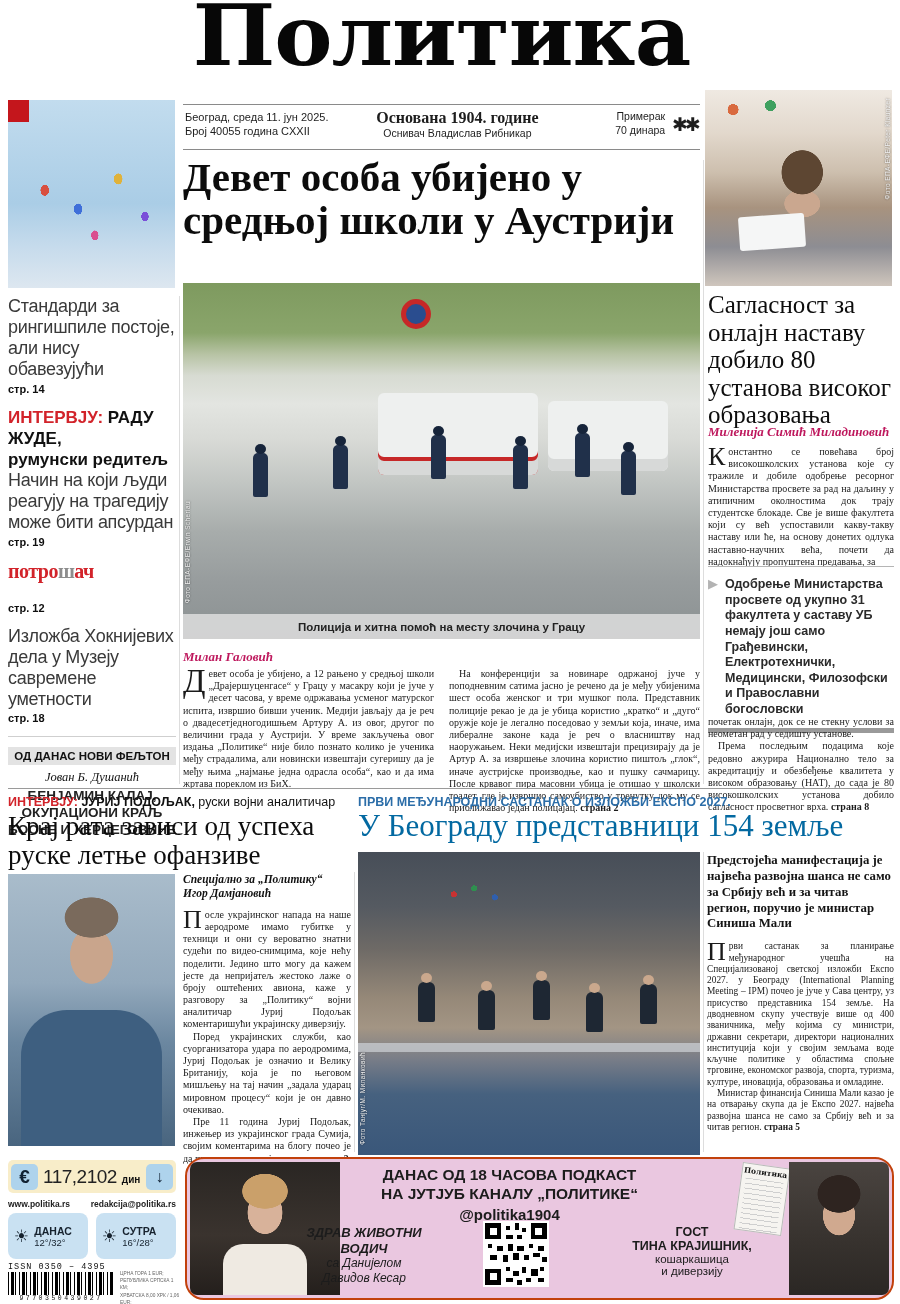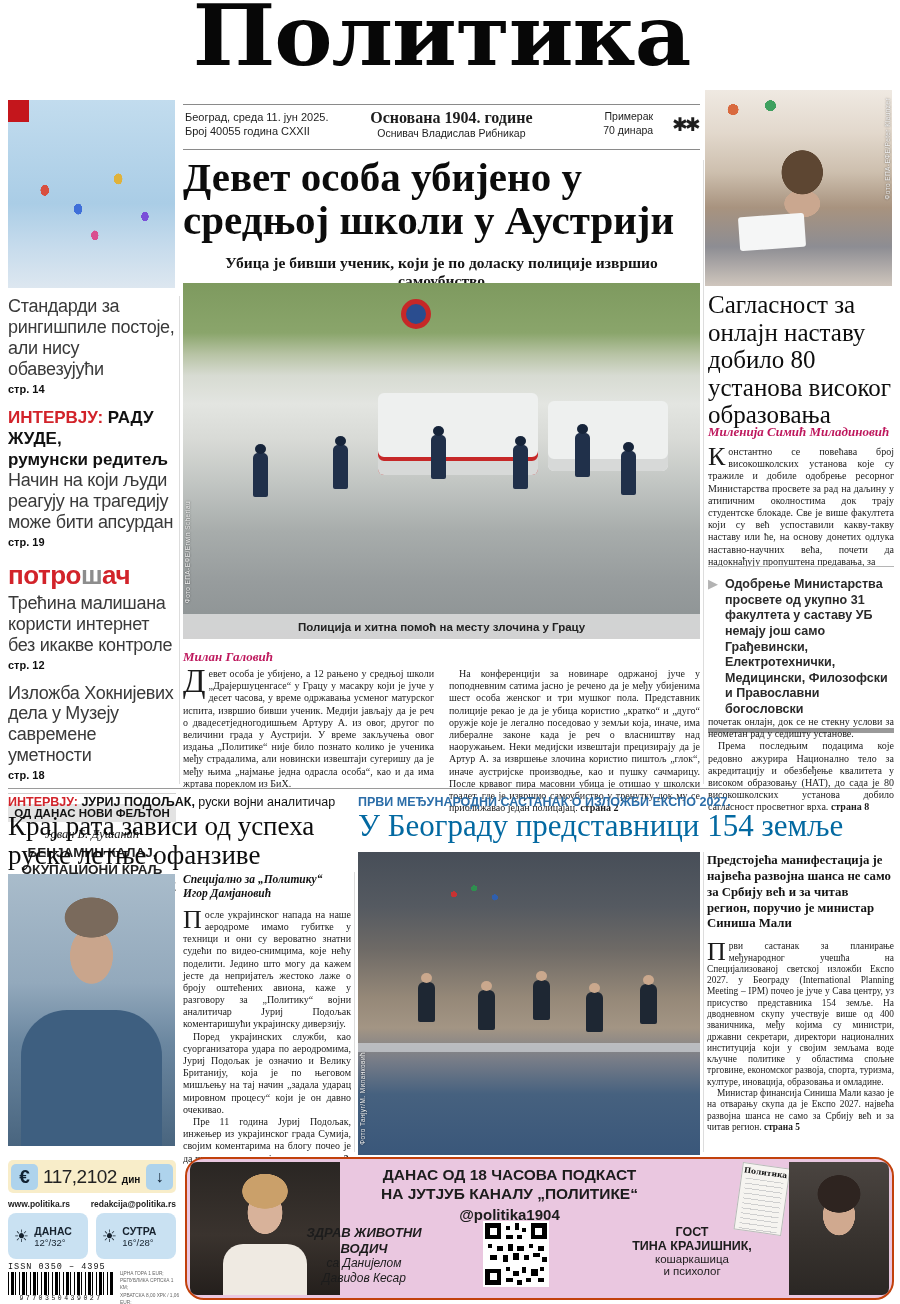--- a/index.html
+++ b/index.html
@@ -8,21 +8,21 @@
   
   .logo{position:absolute;left:183px;top:-14px;width:517px;text-align:center;
         font-family:"DejaVu Serif",serif;font-weight:bold;font-size:84px;color:#070707;
         transform:scaleX(1.04);transform-origin:center;letter-spacing:-1px;white-space:nowrap;}
   .infobar{position:absolute;left:183px;top:104px;width:517px;height:46px;box-sizing:border-box;
         border-top:1px solid #8a8a8a;border-bottom:1px solid #8a8a8a;display:flex;
         justify-content:space-between;padding:5px 2px 0 2px;font-size:11px;line-height:1.3;color:#1d1d1d;}
   .ib-c{text-align:center;}
   .ib-founded{font-family:"Liberation Serif",serif;font-weight:bold;font-size:16px;line-height:1.05;}
   .ib-founder{font-size:10.5px;}
-  .ib-r{display:flex;gap:19px;text-align:right;font-size:10.5px;margin-left:29px;}
+  .ib-r{display:flex;gap:7px;text-align:right;font-size:10.5px;margin-left:29px;}
   .stars{font-family:"DejaVu Sans",sans-serif;font-size:19px;font-weight:bold;letter-spacing:-3px;margin-top:2px;}
   
   .ph{position:absolute;overflow:hidden;}
   .carousel{left:8px;top:100px;width:167px;height:188px;
     background:radial-gradient(7px 9px at 22% 48%,#d94f3f 60%,transparent 62%),
       radial-gradient(7px 9px at 42% 58%,#3f6fd9 60%,transparent 62%),
       radial-gradient(7px 9px at 66% 42%,#e0b23a 60%,transparent 62%),
       radial-gradient(6px 8px at 82% 62%,#7a4fd9 60%,transparent 62%),
       radial-gradient(6px 8px at 52% 72%,#d94f8f 60%,transparent 62%),
       linear-gradient(180deg,#c2dcee 0%,#aacde6 55%,#c6dbec 78%,#dde7f0 100%);}
@@ -72,21 +72,21 @@
   .lead-c2{position:absolute;left:449px;top:668px;width:251px;}
   .dropcap{float:left;font-family:"Liberation Serif",serif;font-size:33px;line-height:26px;padding-right:3px;}
   .pageref{font-weight:bold;white-space:nowrap;}
   
   .sidebar{position:absolute;left:8px;top:296px;width:168px;}
   .sb-title{font-size:18px;line-height:1.16;color:#3a3a3a;letter-spacing:-.3px;}
   .sb-page{font-size:11px;font-weight:bold;color:#0f0f0f;margin:3px 0 12px;}
   .kick{font-size:17px;font-weight:bold;line-height:1.25;}
   .kick .red{color:#d2232a;}
   .kick .role{font-weight:bold;}
-  .potro{font-size:26px;font-weight:800;letter-spacing:-.5px;color:#d2232a;margin:2px 0 2px;}
+  .potro{font-size:20px;font-weight:800;letter-spacing:-.5px;color:#d2232a;margin:2px 0 19px;font-family:Liberation Serif, serif;}
   .potro .sh{color:#8d8d8d;}
   .sb-div{border-top:1px solid #cfcfcf;margin:4px 0 10px;}
   .feui{text-align:center;}
   .feui-h{background:#e3e3e3;font-size:11.5px;font-weight:bold;padding:3px 0;margin-bottom:5px;}
   .feui-a{font-family:"Liberation Serif",serif;font-style:italic;font-size:12.5px;margin-bottom:3px;}
   .feui-t{font-size:13.5px;font-weight:bold;line-height:1.25;color:#222;}
   
   .r-hl{position:absolute;left:708px;top:291px;width:186px;
     font-family:"Liberation Serif",serif;font-size:25px;line-height:1.1;color:#0d0d0d;}
   .r-by{position:absolute;left:708px;top:424px;}
@@ -193,21 +193,20 @@
 
   <div class="ph carousel">
     <div class="red-tag"></div>
   </div>
   <div class="ph office">
     <div class="laptop"></div>
     <div class="vcred" style="right:1px;top:8px;">Фото ЕПА-ЕФЕ/Peter Klaunzer</div>
   </div>
 
   <div class="main-hl">Девет особа убијено у средњој школи у Аустрији</div>
-  <div class="sub-hl">Убица је бивши ученик, који је по доласку полиције извршио самоубиство</div>
 
   <div class="ph mainphoto">
     <div class="sign"></div>
     <div class="van v1"></div>
     <div class="van v2"></div>
     <div class="fig" style="left:70px;top:170px;"></div>
     <div class="fig" style="left:150px;top:162px;"></div>
     <div class="fig" style="left:248px;top:152px;"></div>
     <div class="fig" style="left:330px;top:162px;"></div>
     <div class="fig" style="left:392px;top:150px;"></div>
@@ -233,21 +232,20 @@
       <span class="red">ИНТЕРВЈУ:</span>
       <span>РАДУ ЖУДЕ,</span><br>
       <span class="role">румунски редитељ</span>
     </div>
     <div class="sb-title">Начин на који људи реагују на трагедију може бити апсурдан</div>
     <div class="sb-page">стр. 19</div>
 
     <div class="potro">
       <span>потро</span><span class="sh">ш</span><span>ач</span>
     </div>
-    <div class="sb-title">Трећина малишана користи интернет без икакве контроле</div>
     <div class="sb-page">стр. 12</div>
 
     <div class="sb-title" style="margin-top:6px;">Изложба Хокнијевих дела у Музеју савремене уметности</div>
     <div class="sb-page">стр. 18</div>
 
     <div class="sb-div"></div>
     <div class="feui">
       <div class="feui-h">ОД ДАНАС НОВИ ФЕЉТОН</div>
       <div class="feui-a">Јован Б. Душанић</div>
       <div class="feui-t">
@@ -408,21 +406,21 @@
         <rect x="10" y="25" width="3" height="2"></rect>
           <rect x="15" y="26" width="2" height="2"></rect>
           <rect x="19" y="25" width="2" height="2"></rect>
           <rect x="24" y="25" width="3" height="2"></rect>
       </g>
     </svg>
     <div class="bn-guest">
       <div class="g1">ГОСТ</div>
       <div class="g2">ТИНА КРАЈИШНИК,</div>
       <div class="g3">кошаркашица</div>
-      <div class="g3">и психолог</div>
+      <div class="g3">и диверзију</div>
     </div>
     <div class="mini-paper">
       <div class="mini-logo">Политика</div>
       <div class="mini-lines"></div>
     </div>
     <div class="bn-ph-r"></div>
   </div>
 
 </div>
 

